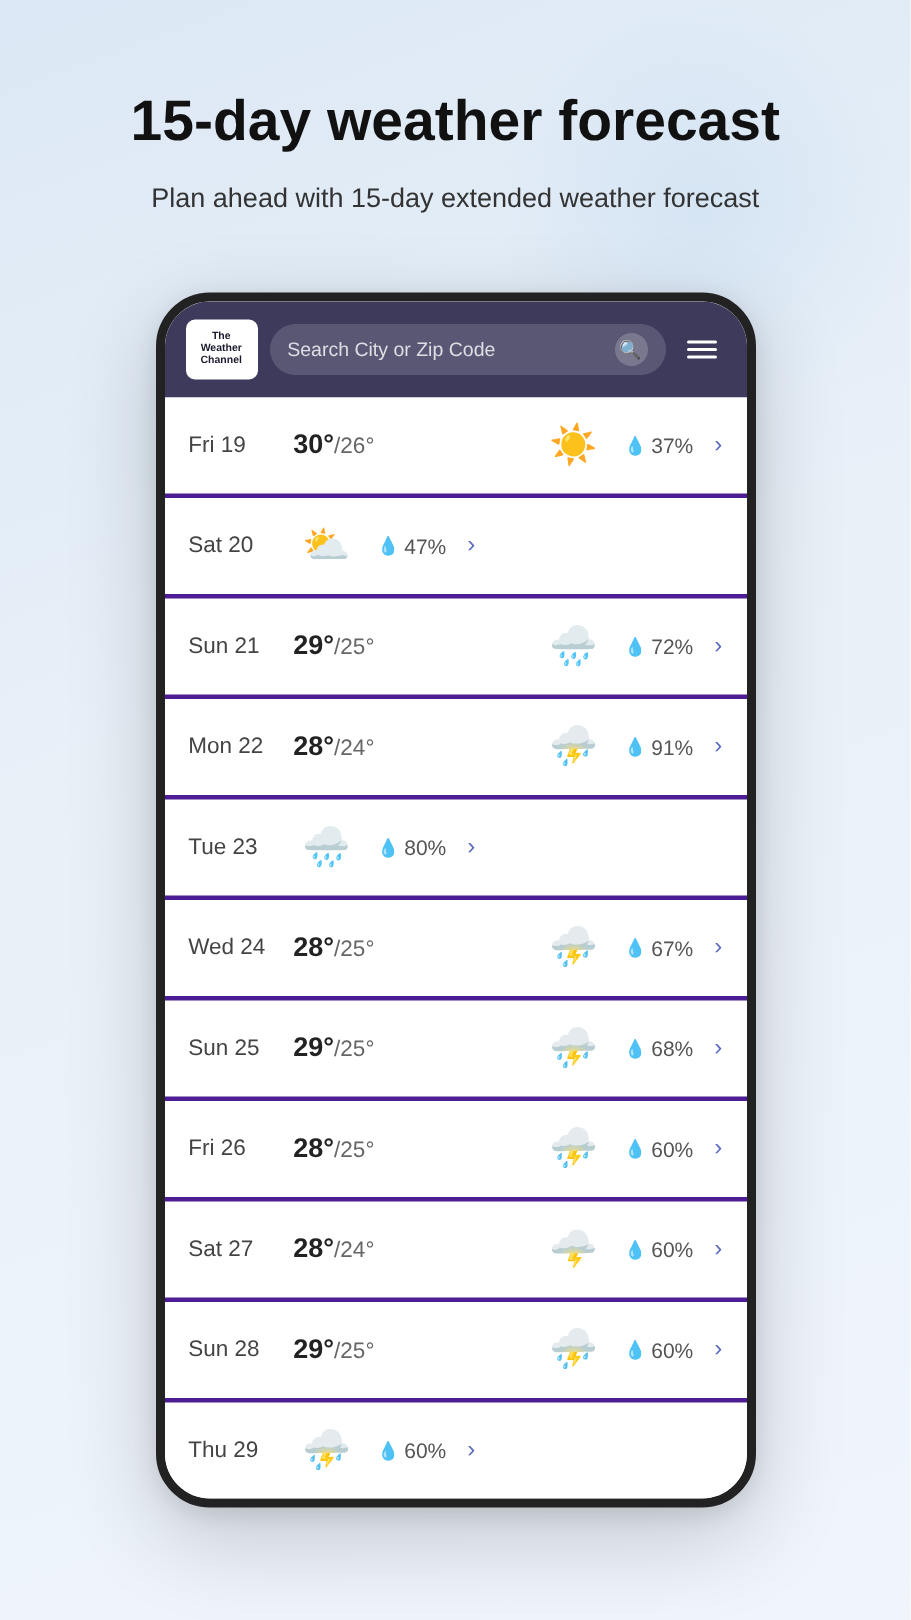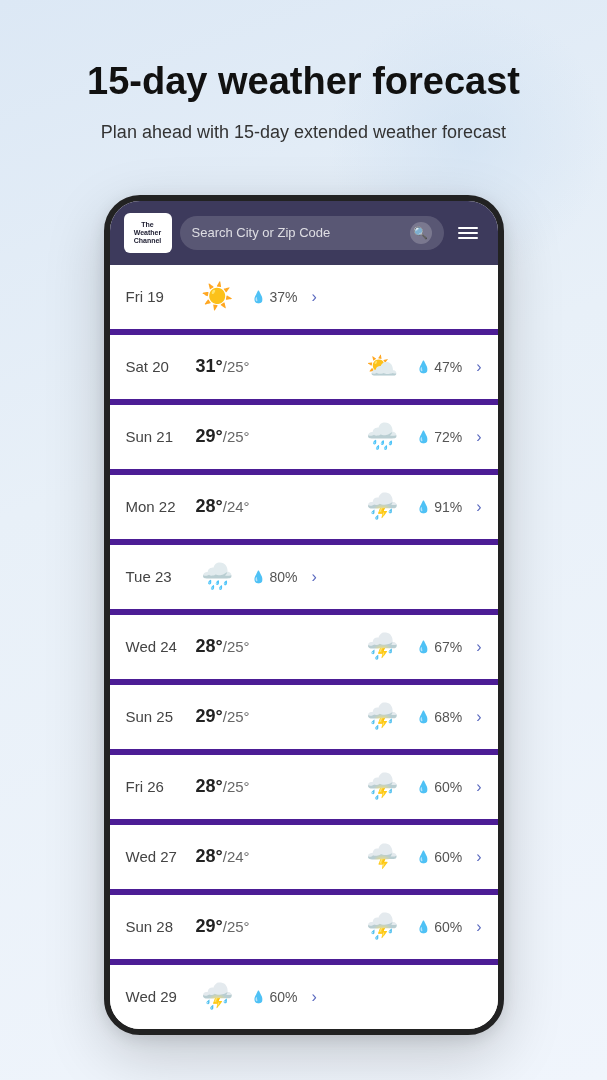--- a/index.html
+++ b/index.html
@@ -122,21 +122,21 @@
     }
 
     .forecast-list {
       background: #fff;
     }
 
     .forecast-row {
       display: flex;
       align-items: center;
       padding: 14px 16px;
-      border-bottom: 6px solid #4c1d95;
+      border-bottom: 3px solid #4c1d95;
       gap: 8px;
     }
 
     .forecast-row:last-child {
       border-bottom: none;
     }
 
     .day-label {
       width: 62px;
       font-size: 15px;
@@ -235,31 +235,31 @@
         <div class="menu-icon">
           <span></span>
           <span></span>
           <span></span>
         </div>
       </div>
 
       <div class="forecast-list" id="forecast-container">
       <div class="forecast-row">
     <span class="day-label">Fri 19</span>
+    <span class="temp-display">
+      <span class="temp-high">30°</span><span class="temp-low">/26°</span>
+    </span>
     <span class="weather-icon-cell">☀️</span>
     <span class="precip">
       <span class="drop-icon">💧</span>37%
     </span>
     <span class="chevron">›</span>
   </div>
           <div class="forecast-row">
     <span class="day-label">Sat 20</span>
-    <span class="temp-display">
-      <span class="temp-high">31°</span><span class="temp-low">/25°</span>
-    </span>
     <span class="weather-icon-cell">⛅</span>
     <span class="precip">
       <span class="drop-icon">💧</span>47%
     </span>
     <span class="chevron">›</span>
   </div>
           <div class="forecast-row">
     <span class="day-label">Sun 21</span>
     <span class="temp-display">
       <span class="temp-high">29°</span><span class="temp-low">/25°</span>
@@ -316,21 +316,21 @@
     <span class="temp-display">
       <span class="temp-high">28°</span><span class="temp-low">/25°</span>
     </span>
     <span class="weather-icon-cell">⛈️</span>
     <span class="precip">
       <span class="drop-icon">💧</span>60%
     </span>
     <span class="chevron">›</span>
   </div>
           <div class="forecast-row">
-    <span class="day-label">Wed 27</span>
+    <span class="day-label">Sat 27</span>
     <span class="temp-display">
       <span class="temp-high">28°</span><span class="temp-low">/24°</span>
     </span>
     <span class="weather-icon-cell">🌩️</span>
     <span class="precip">
       <span class="drop-icon">💧</span>60%
     </span>
     <span class="chevron">›</span>
   </div>
           <div class="forecast-row">
@@ -338,21 +338,21 @@
     <span class="temp-display">
       <span class="temp-high">29°</span><span class="temp-low">/25°</span>
     </span>
     <span class="weather-icon-cell">⛈️</span>
     <span class="precip">
       <span class="drop-icon">💧</span>60%
     </span>
     <span class="chevron">›</span>
   </div>
           <div class="forecast-row">
-    <span class="day-label">Wed 29</span>
+    <span class="day-label">Thu 29</span>
     <span class="weather-icon-cell">⛈️</span>
     <span class="precip">
       <span class="drop-icon">💧</span>60%
     </span>
     <span class="chevron">›</span>
   </div>
         </div>
 
     </div>
   </div>

